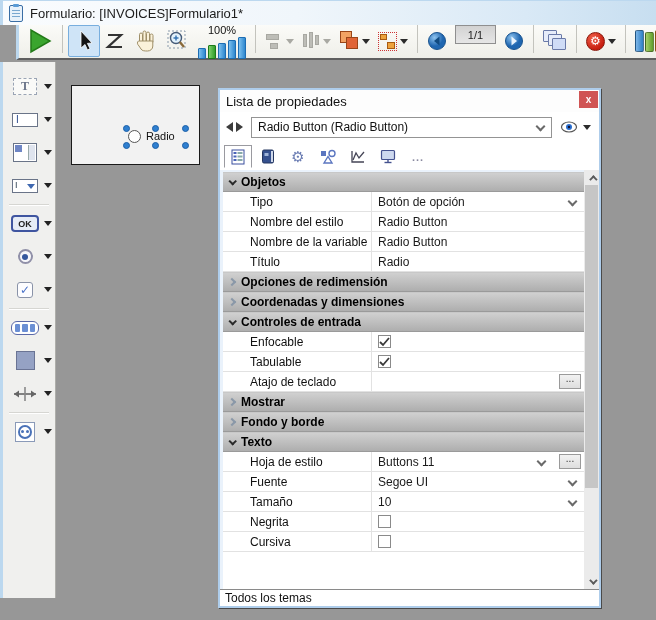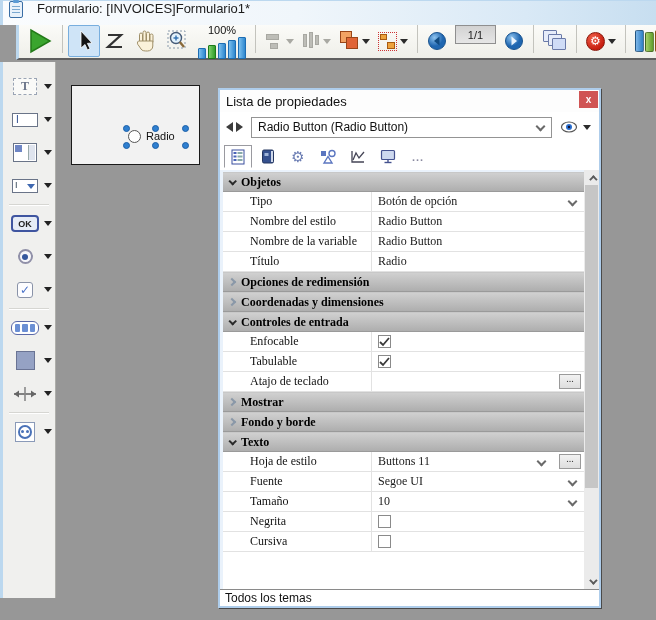--- a/index.html
+++ b/index.html
@@ -4,21 +4,21 @@
 <style>
   * { margin:0; padding:0; box-sizing:border-box; }
   html,body { width:656px; height:620px; }
   body { font-family:"Liberation Sans","DejaVu Sans",sans-serif; font-size:12px; color:#1a1a1a; }
   .window { position:relative; width:656px; height:620px; overflow:hidden; background:#979797; }
 
   
   .titlebar { position:absolute; left:0; top:0; width:656px; height:25px;
     background:linear-gradient(to right,#fafcfe 0%,#f0f6fb 45%,#d9e9f6 80%,#c7def0 100%);
     border-left:3px solid #bcd8ef; border-top:1px solid #bcd8ef;
-    display:flex; padding-left:6px; gap:14px; }
+    display:flex; align-items:center; padding-left:6px; gap:7px; }
   .doc-icon { width:14px; height:17px; background:#e8f1fa; border:1px solid #3a6ea5; border-radius:2px; position:relative; }
   .doc-icon::before { content:""; position:absolute; left:3px; right:3px; top:-2px; height:3px; background:#5b9bd5; border-radius:1px; }
   .doc-icon::after { content:""; position:absolute; left:2px; right:2px; top:4px; height:8px;
     background:repeating-linear-gradient(#7aa8d0 0 1px, transparent 1px 3px); }
   .title-text { font-size:13px; color:#1c1c1c; }
 
   
   .toolbar { position:absolute; left:16px; top:25px; width:656px; height:35px;
     background:linear-gradient(#fbfbf8,#efefe9); border-left:3px solid #bcd8ef;
     border-bottom:2px solid #5f5f5f; display:flex; align-items:flex-start; padding:0 4px; }
@@ -101,21 +101,21 @@
   .tri-r { width:0; height:0; border-top:5px solid transparent; border-bottom:5px solid transparent; border-left:7px solid #3c3c3c; }
   .pw-combo { flex:1; height:21px; border:1px solid #949494; background:#fff; display:flex; align-items:center; padding:0 6px; font-size:12px; color:#111; position:relative; }
   .chev { width:7px; height:7px; border-right:2px solid #6a6a6a; border-bottom:2px solid #6a6a6a; transform:rotate(45deg); flex:none; }
   .pw-combo .chev { position:absolute; right:7px; top:5px; }
   .eye-wrap { display:flex; align-items:center; gap:2px; padding-right:2px; }
   .pw-tabs { height:26px; display:flex; align-items:flex-end; padding-left:4px; gap:2px; }
   .pw-tab { width:28px; height:23px; display:flex; align-items:center; justify-content:center; border:1px solid transparent; }
   .pw-tab.active { border-color:#9a9aa0; border-bottom-color:#fff; background:#fff; }
   .tab-ellipsis { color:#8a8aa0; font-size:11px; letter-spacing:1px; font-weight:bold; }
 
-  .pw-body { position:absolute; left:0; top:80px; right:0; bottom:17px; padding-left:3px; background:#eaf2fb;font-family:Liberation Serif, serif; }
+  .pw-body { position:absolute; left:0; top:80px; right:0; bottom:17px; padding-left:3px; background:#eaf2fb; }
   .pw-rows { position:absolute; left:3px; top:2px; right:15px; bottom:0; background:#fff; overflow:hidden; }
   .row { height:20px; display:flex; align-items:center; }
   .row.section { background:linear-gradient(#d0d0d0,#aeaeae); border-top:1px solid #c8c8c8; border-bottom:1px solid #9a9a9a; font-weight:bold; color:#000; padding-left:6px; gap:6px; }
   .sec-chev { width:6px; height:6px; flex:none; }
   .sec-chev.open { border-right:2px solid #2a2a2a; border-bottom:2px solid #2a2a2a; transform:rotate(45deg) translateY(-1px); }
   .sec-chev.closed { border-top:2px solid #8a98a8; border-right:2px solid #8a98a8; transform:rotate(45deg); }
   .row.prop { border-bottom:1px solid #e2e2e2; }
   .prop-label { width:149px; padding-left:27px; color:#111; white-space:nowrap; overflow:hidden; flex:none; border-right:1px solid #e2e2e2; height:100%; display:flex; align-items:center; }
   .prop-value { flex:1; display:flex; align-items:center; padding-left:6px; gap:6px; position:relative; height:100%; }
   .prop-value .val-text { flex:1; white-space:nowrap; overflow:hidden; }

